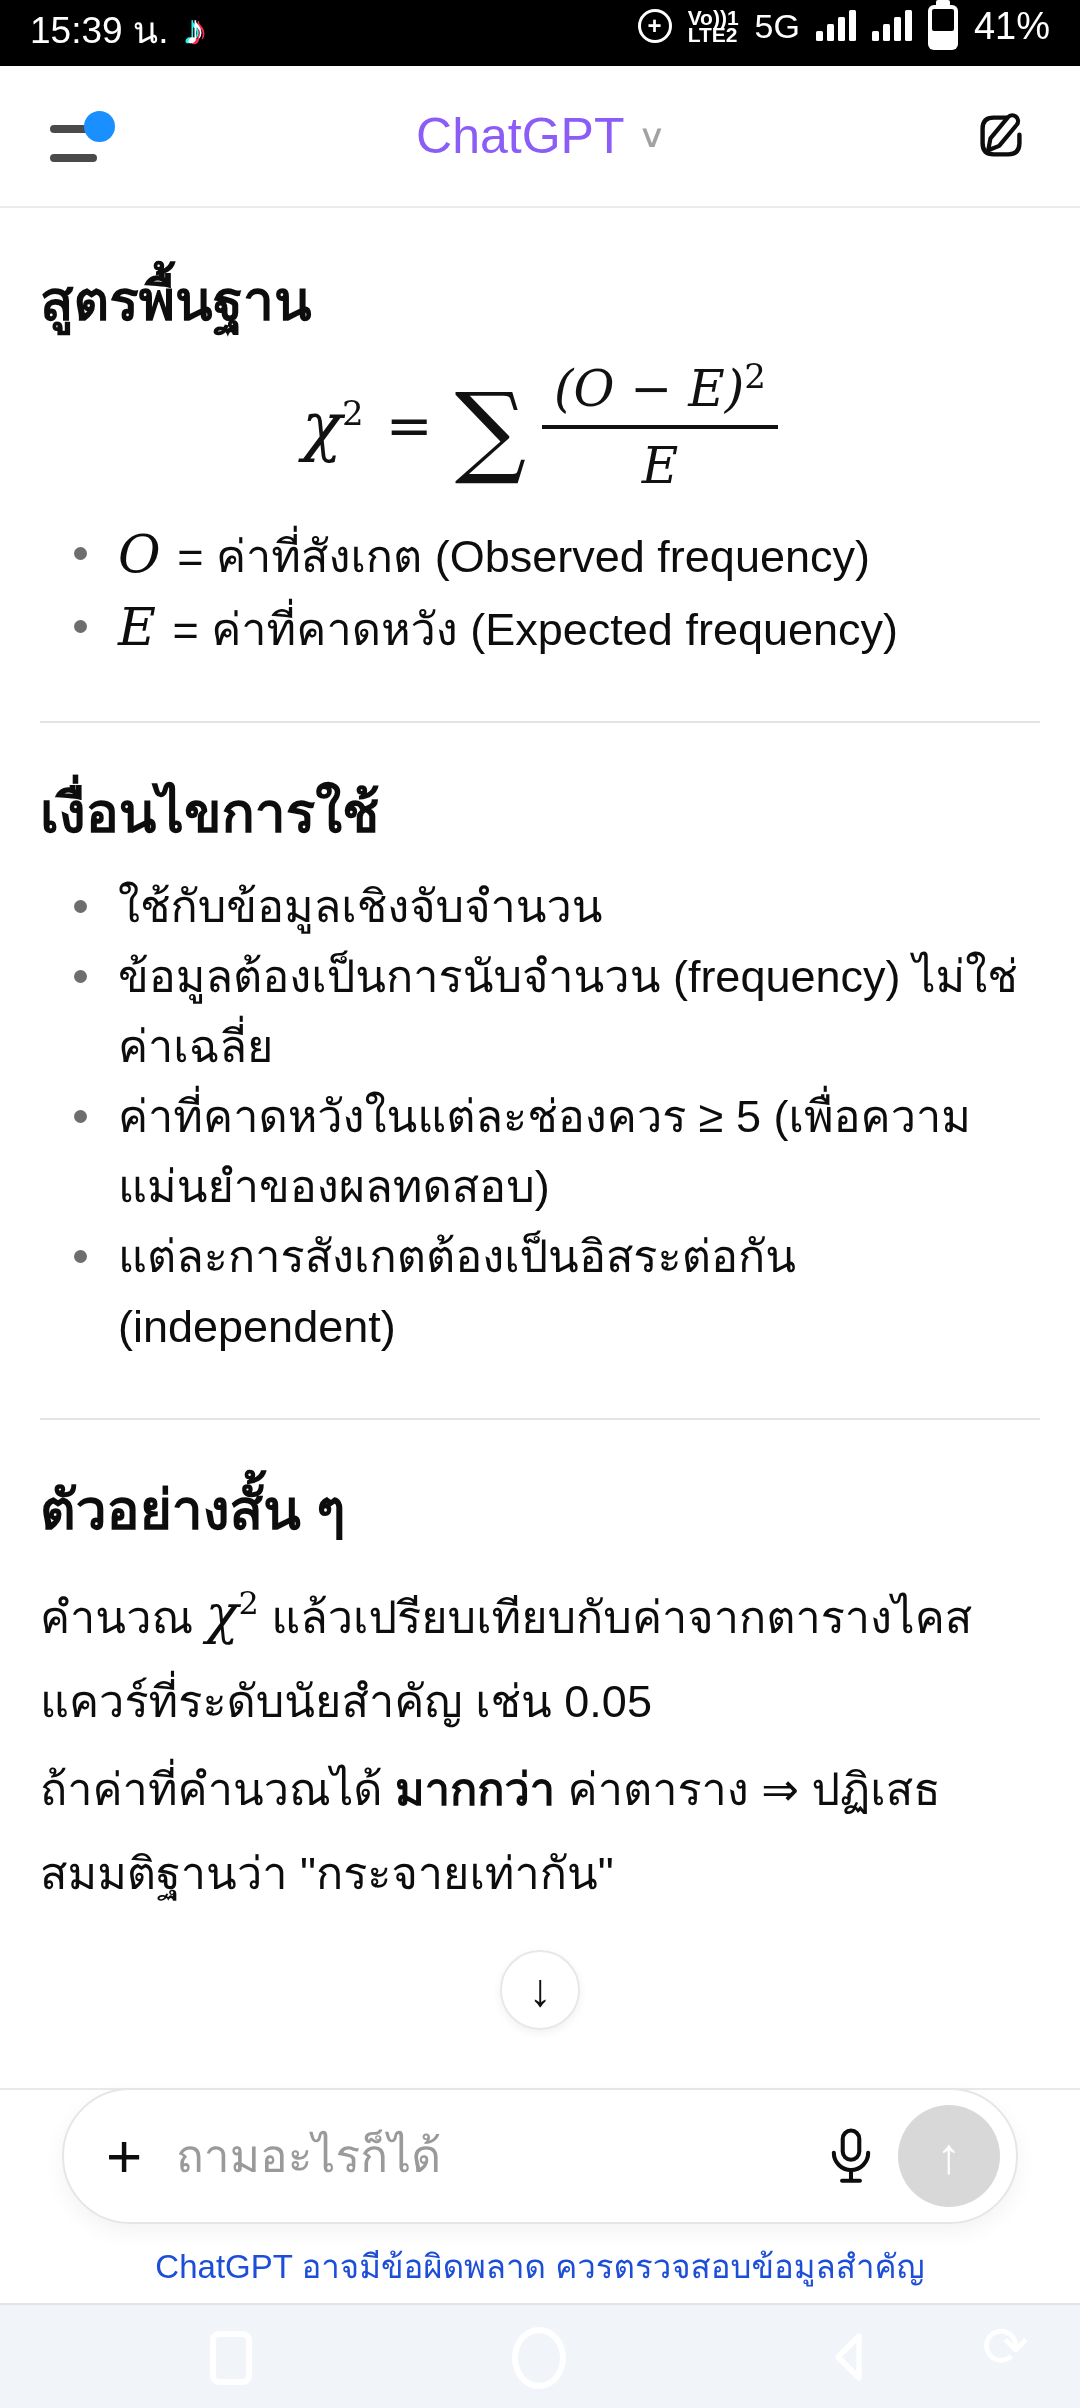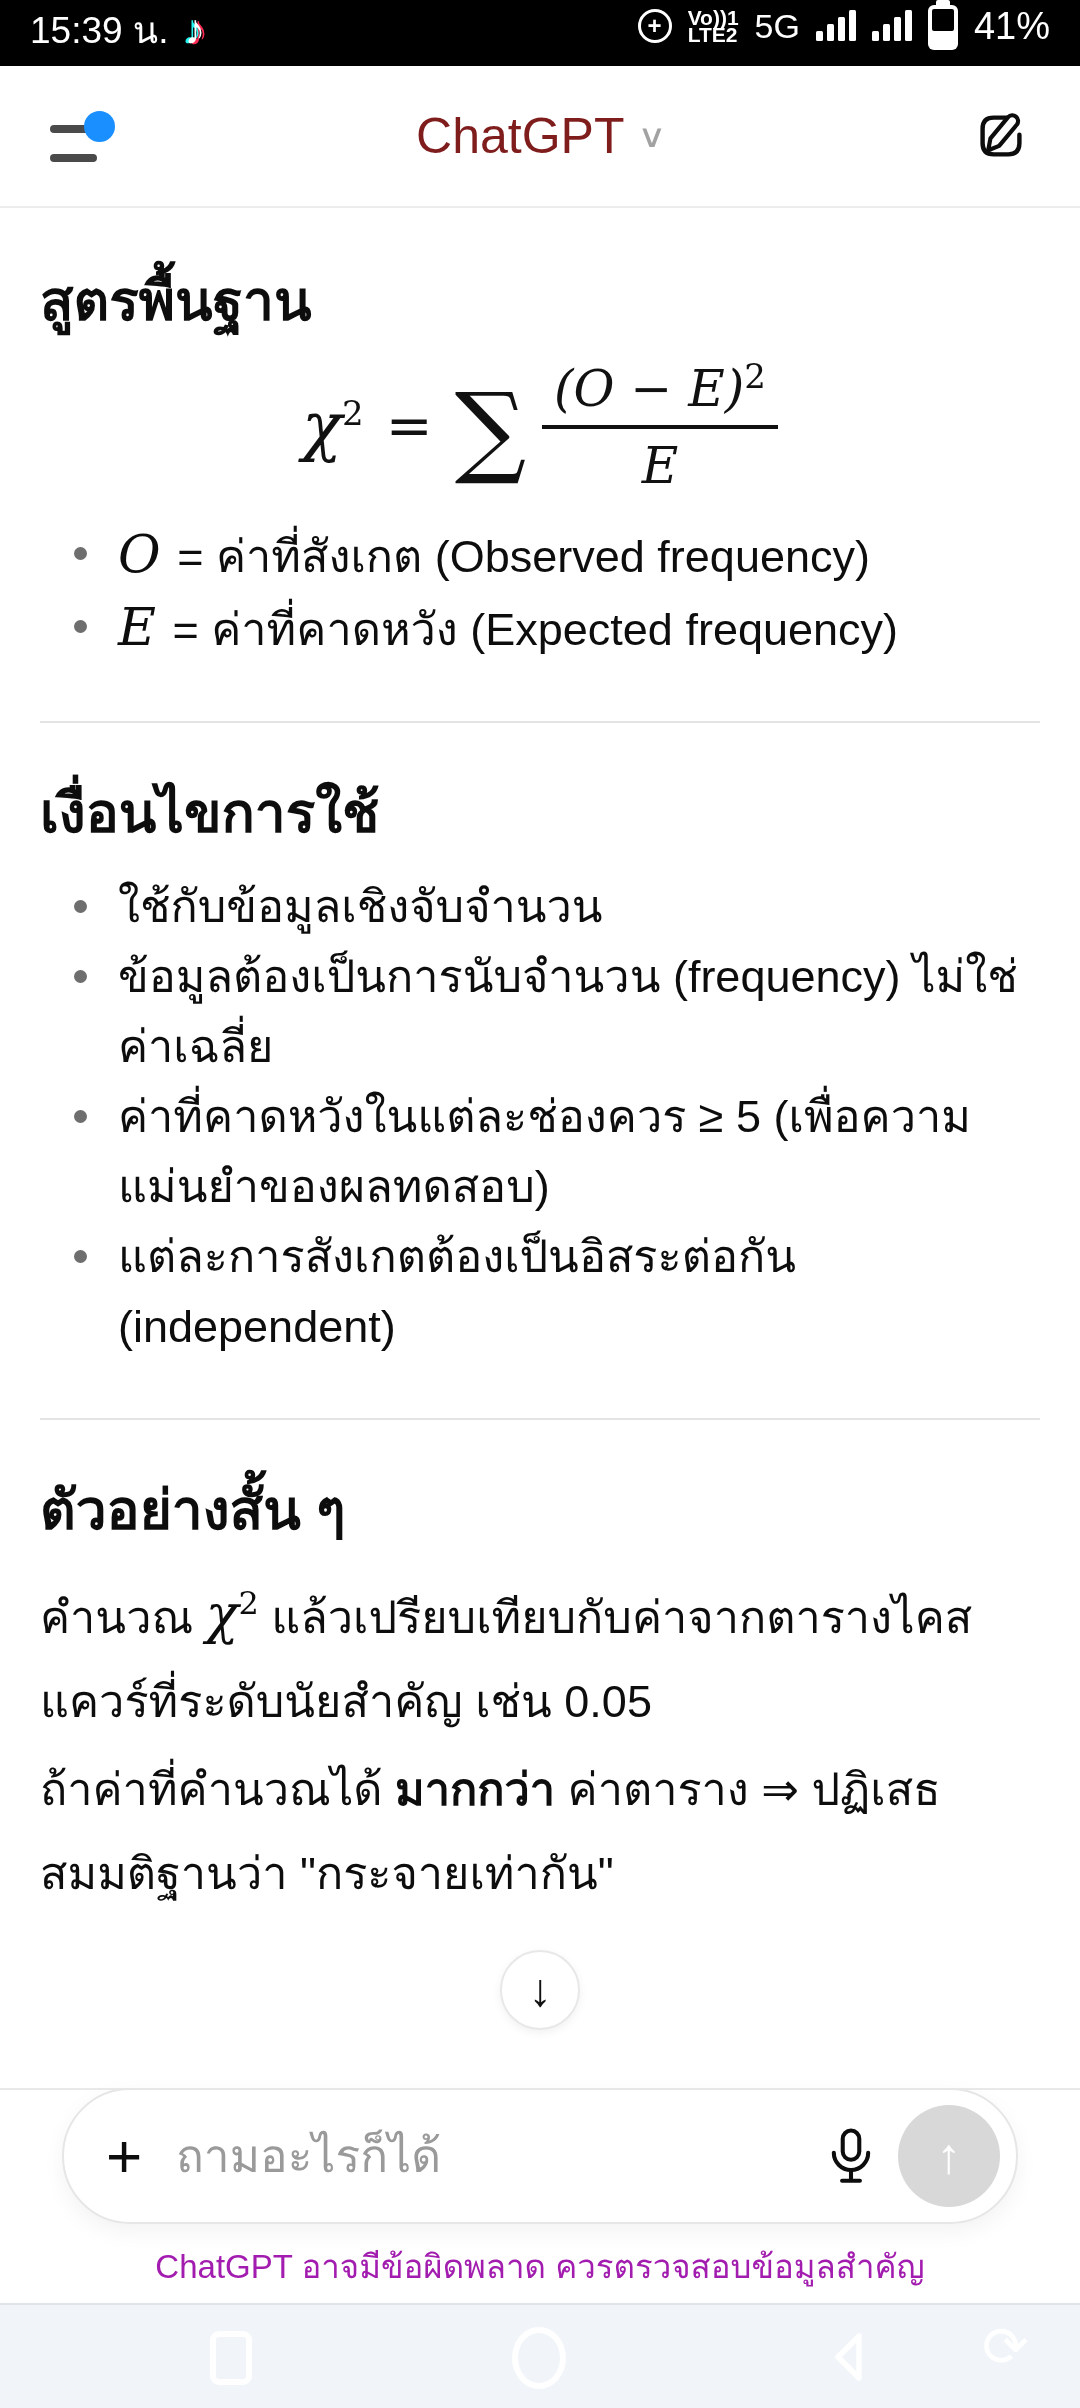--- a/index.html
+++ b/index.html
@@ -29,21 +29,21 @@
   .batt-empty{position:absolute;left:4px;right:4px;top:4px;height:22px;background:#000;border-radius:2px;}
   .sb-pct{font-size:38px;}
   
   .header{position:absolute;top:66px;left:0;right:0;height:142px;background:#fff;
     border-bottom:2px solid #ececec;display:flex;align-items:center;justify-content:space-between;padding:0 44px;}
   .menu-btn{position:relative;width:70px;height:70px;}
   .menu-bar1{position:absolute;left:6px;top:24px;width:40px;height:8px;border-radius:4px;background:#4a4a4a;}
   .menu-bar2{position:absolute;left:6px;top:53px;width:47px;height:8px;border-radius:4px;background:#4a4a4a;}
   .menu-dot{position:absolute;left:40px;top:10px;width:31px;height:31px;border-radius:50%;background:#1a8fff;}
   .title-wrap{display:flex;align-items:center;gap:16px;position:absolute;left:50%;transform:translateX(-50%);}
-  .title{font-size:50px;font-weight:500;color:#7f1d1d;}
+  .title{font-size:50px;font-weight:500;color:#8b5cf6;}
   .chev{font-size:32px;color:#a2a2a2;transform:scaleX(1.25);}
   .compose-btn{width:70px;height:70px;display:flex;align-items:center;justify-content:center;}
   
   .content{position:absolute;top:208px;left:0;right:0;padding:0 40px;margin-top:17px;}
   h2{font-size:55px;font-weight:700;line-height:1.25;}
   .h-formula{margin-top:42px;}
   .h-cond,.h-example{margin-top:56px;}
   .divider{border:none;border-top:2px solid #e4e4e4;margin-top:56px;}
   .formula{margin-top:20px;display:flex;justify-content:center;align-items:center;
     font-family:"DejaVu Serif","Liberation Serif",serif;color:#111;}
@@ -77,21 +77,21 @@
     border:2px solid #e6e6e6;border-radius:68px;box-shadow:0 8px 22px rgba(0,0,0,.05);
     display:flex;align-items:center;padding:0 16px 0 28px;}
   .plus-btn{width:64px;height:64px;display:flex;align-items:center;justify-content:center;
     font-size:62px;font-weight:300;color:#0d0d0d;line-height:1;}
   .composer-input{flex:1;border:none;outline:none;font-size:46px;color:#3b82f6;margin-left:20px;
     font-family:"Liberation Sans","DejaVu Sans",sans-serif;background:transparent;}
   .composer-input::placeholder{color:#9a9a9a;}
   .mic-btn{width:66px;height:66px;display:flex;align-items:center;justify-content:center;}
   .send-btn{width:102px;height:102px;border-radius:50%;background:#d8d8d8;margin-left:14px;
     display:flex;align-items:center;justify-content:center;font-size:50px;font-weight:700;color:#fdfdfd;}
-  .disclaimer{position:absolute;top:152px;left:0;right:0;text-align:center;font-size:33px;color:#a21caf;}
+  .disclaimer{position:absolute;top:152px;left:0;right:0;text-align:center;font-size:33px;color:#1d4ed8;}
   
   .navbar{position:absolute;top:2303px;bottom:0;left:0;right:0;background:#f1f5f9;border-top:2px solid #e0e4e8;}
   .nav-ic{position:absolute;color:rgba(255,255,255,.95);}
   .nav-recents{left:210px;top:26px;width:42px;height:54px;border:6px solid rgba(255,255,255,.95);border-radius:9px;}
   .nav-home{left:512px;top:22px;width:54px;height:62px;border:6px solid rgba(255,255,255,.95);border-radius:50%;}
   .nav-back{left:828px;top:24px;}
   .nav-rotate{left:982px;top:14px;font-size:56px;line-height:1;}
 </style>
 </head>
 <body>

